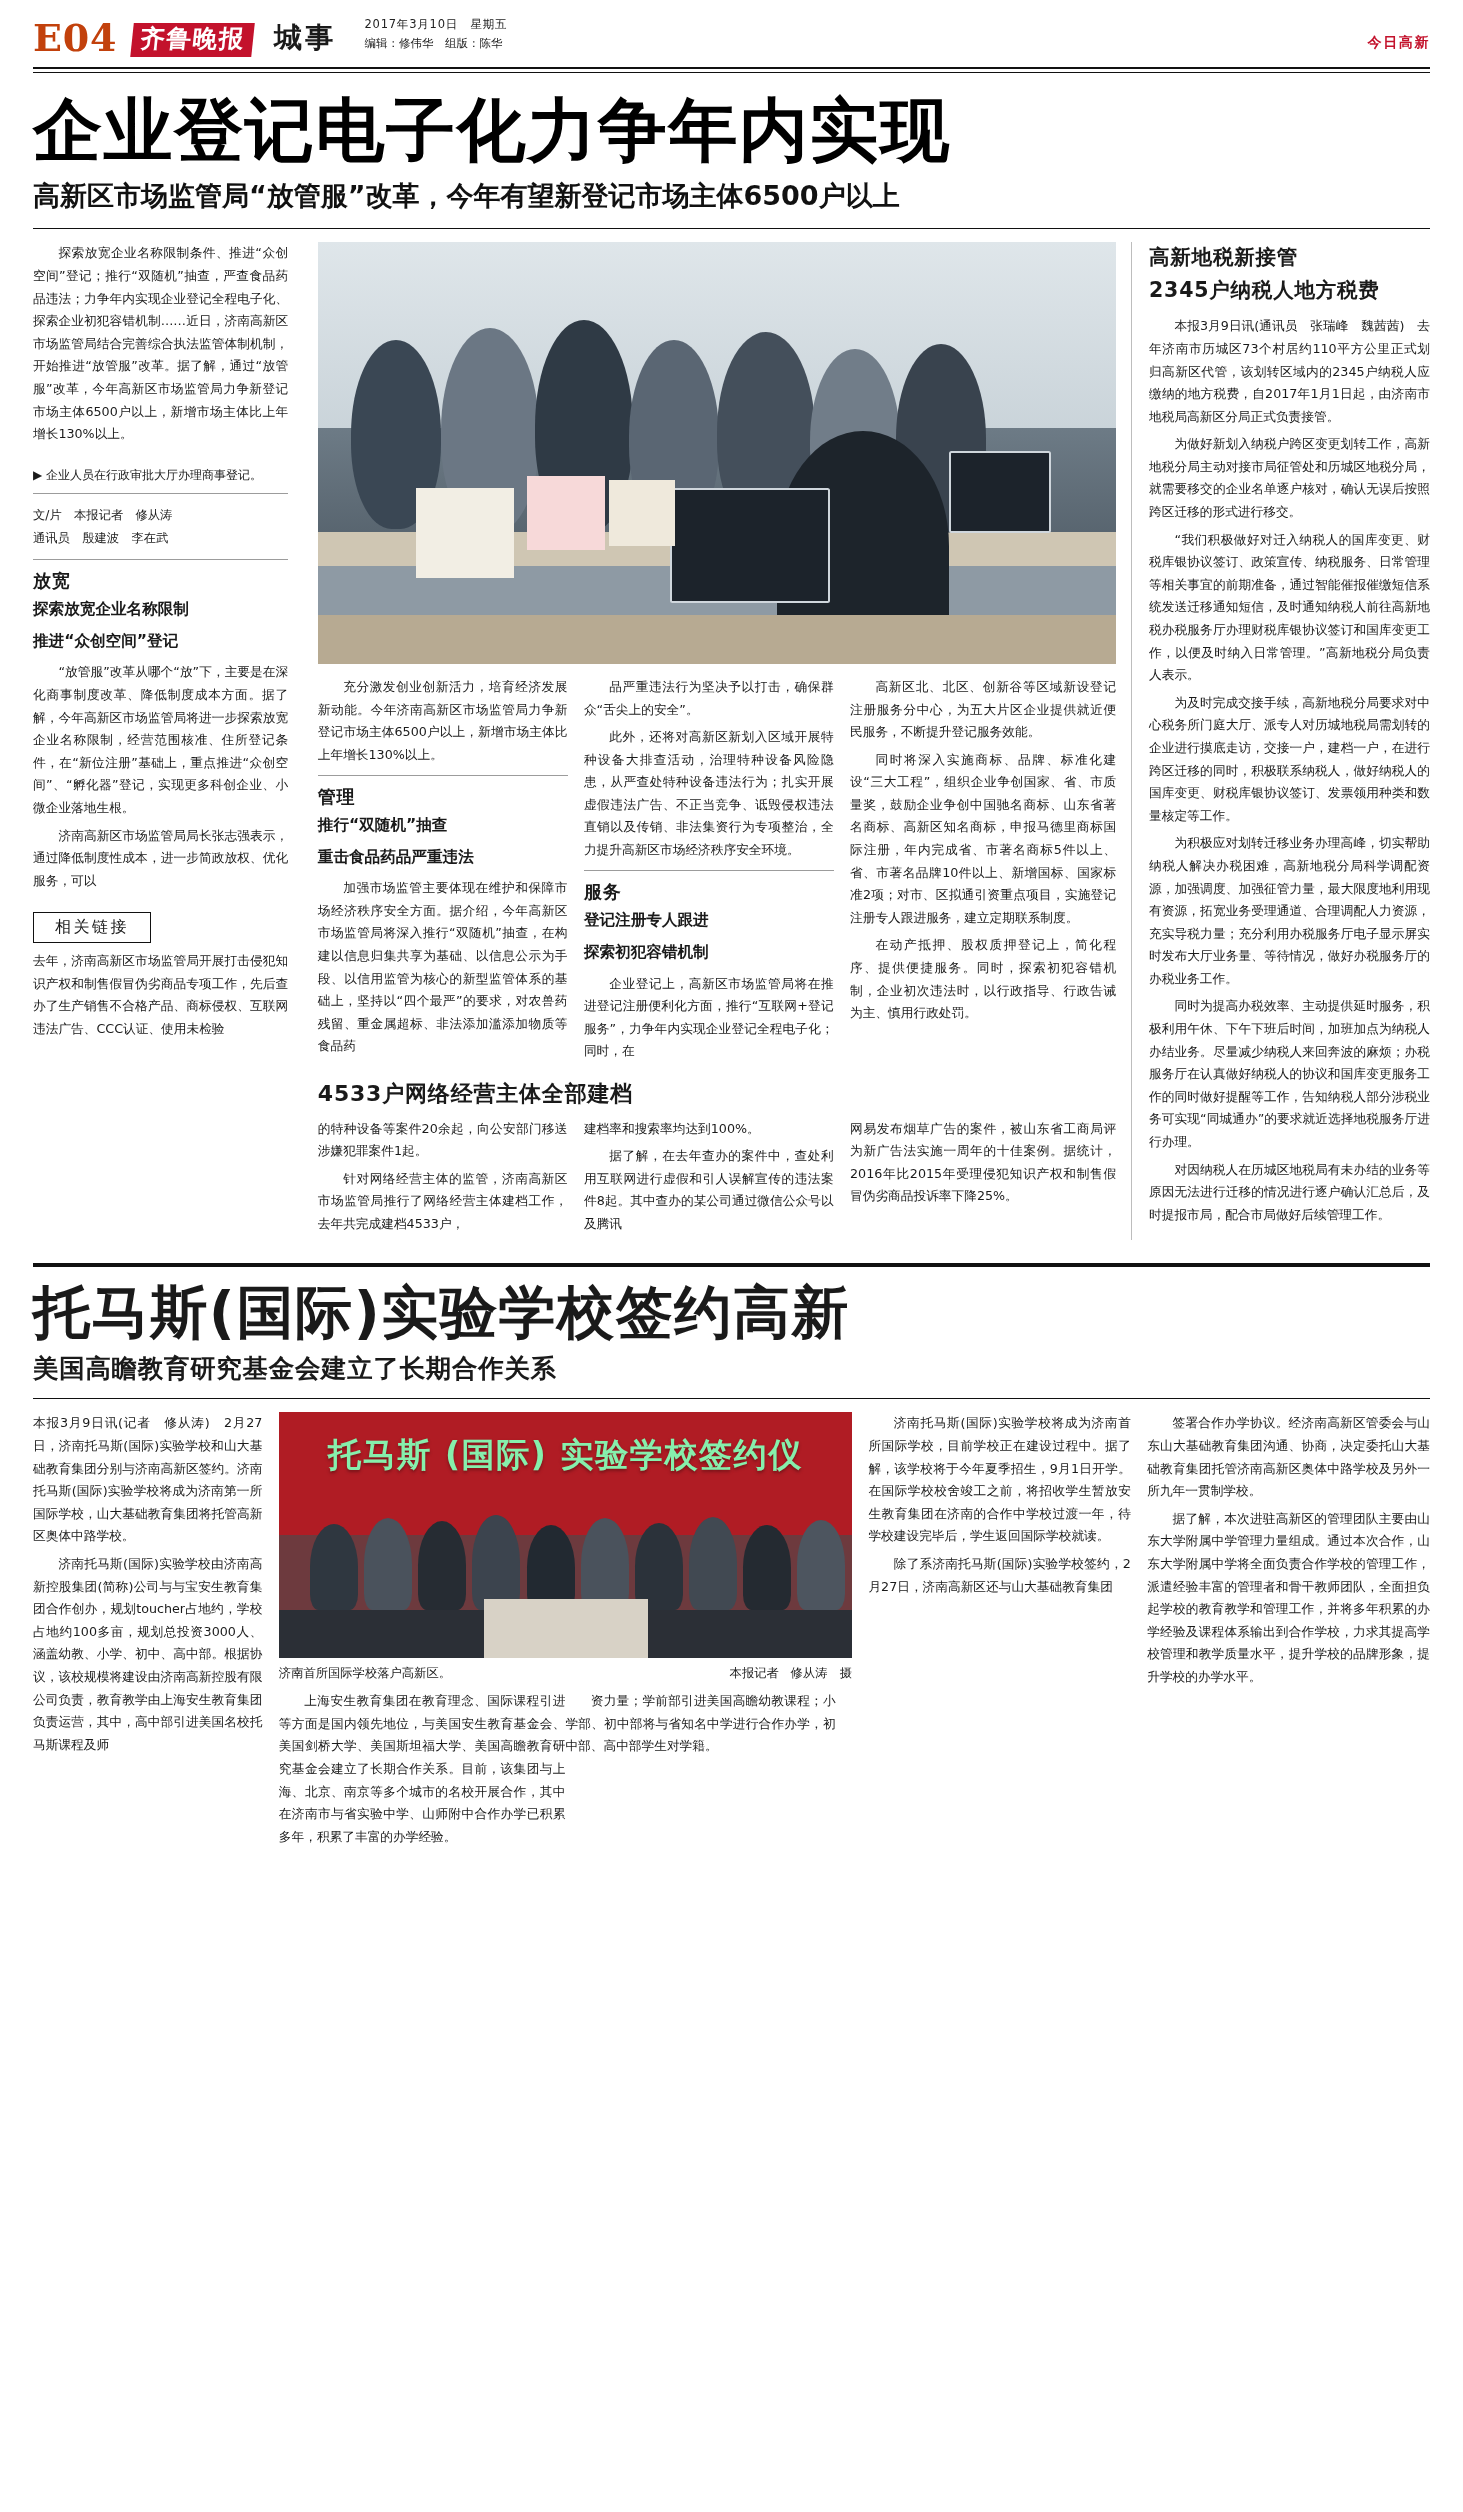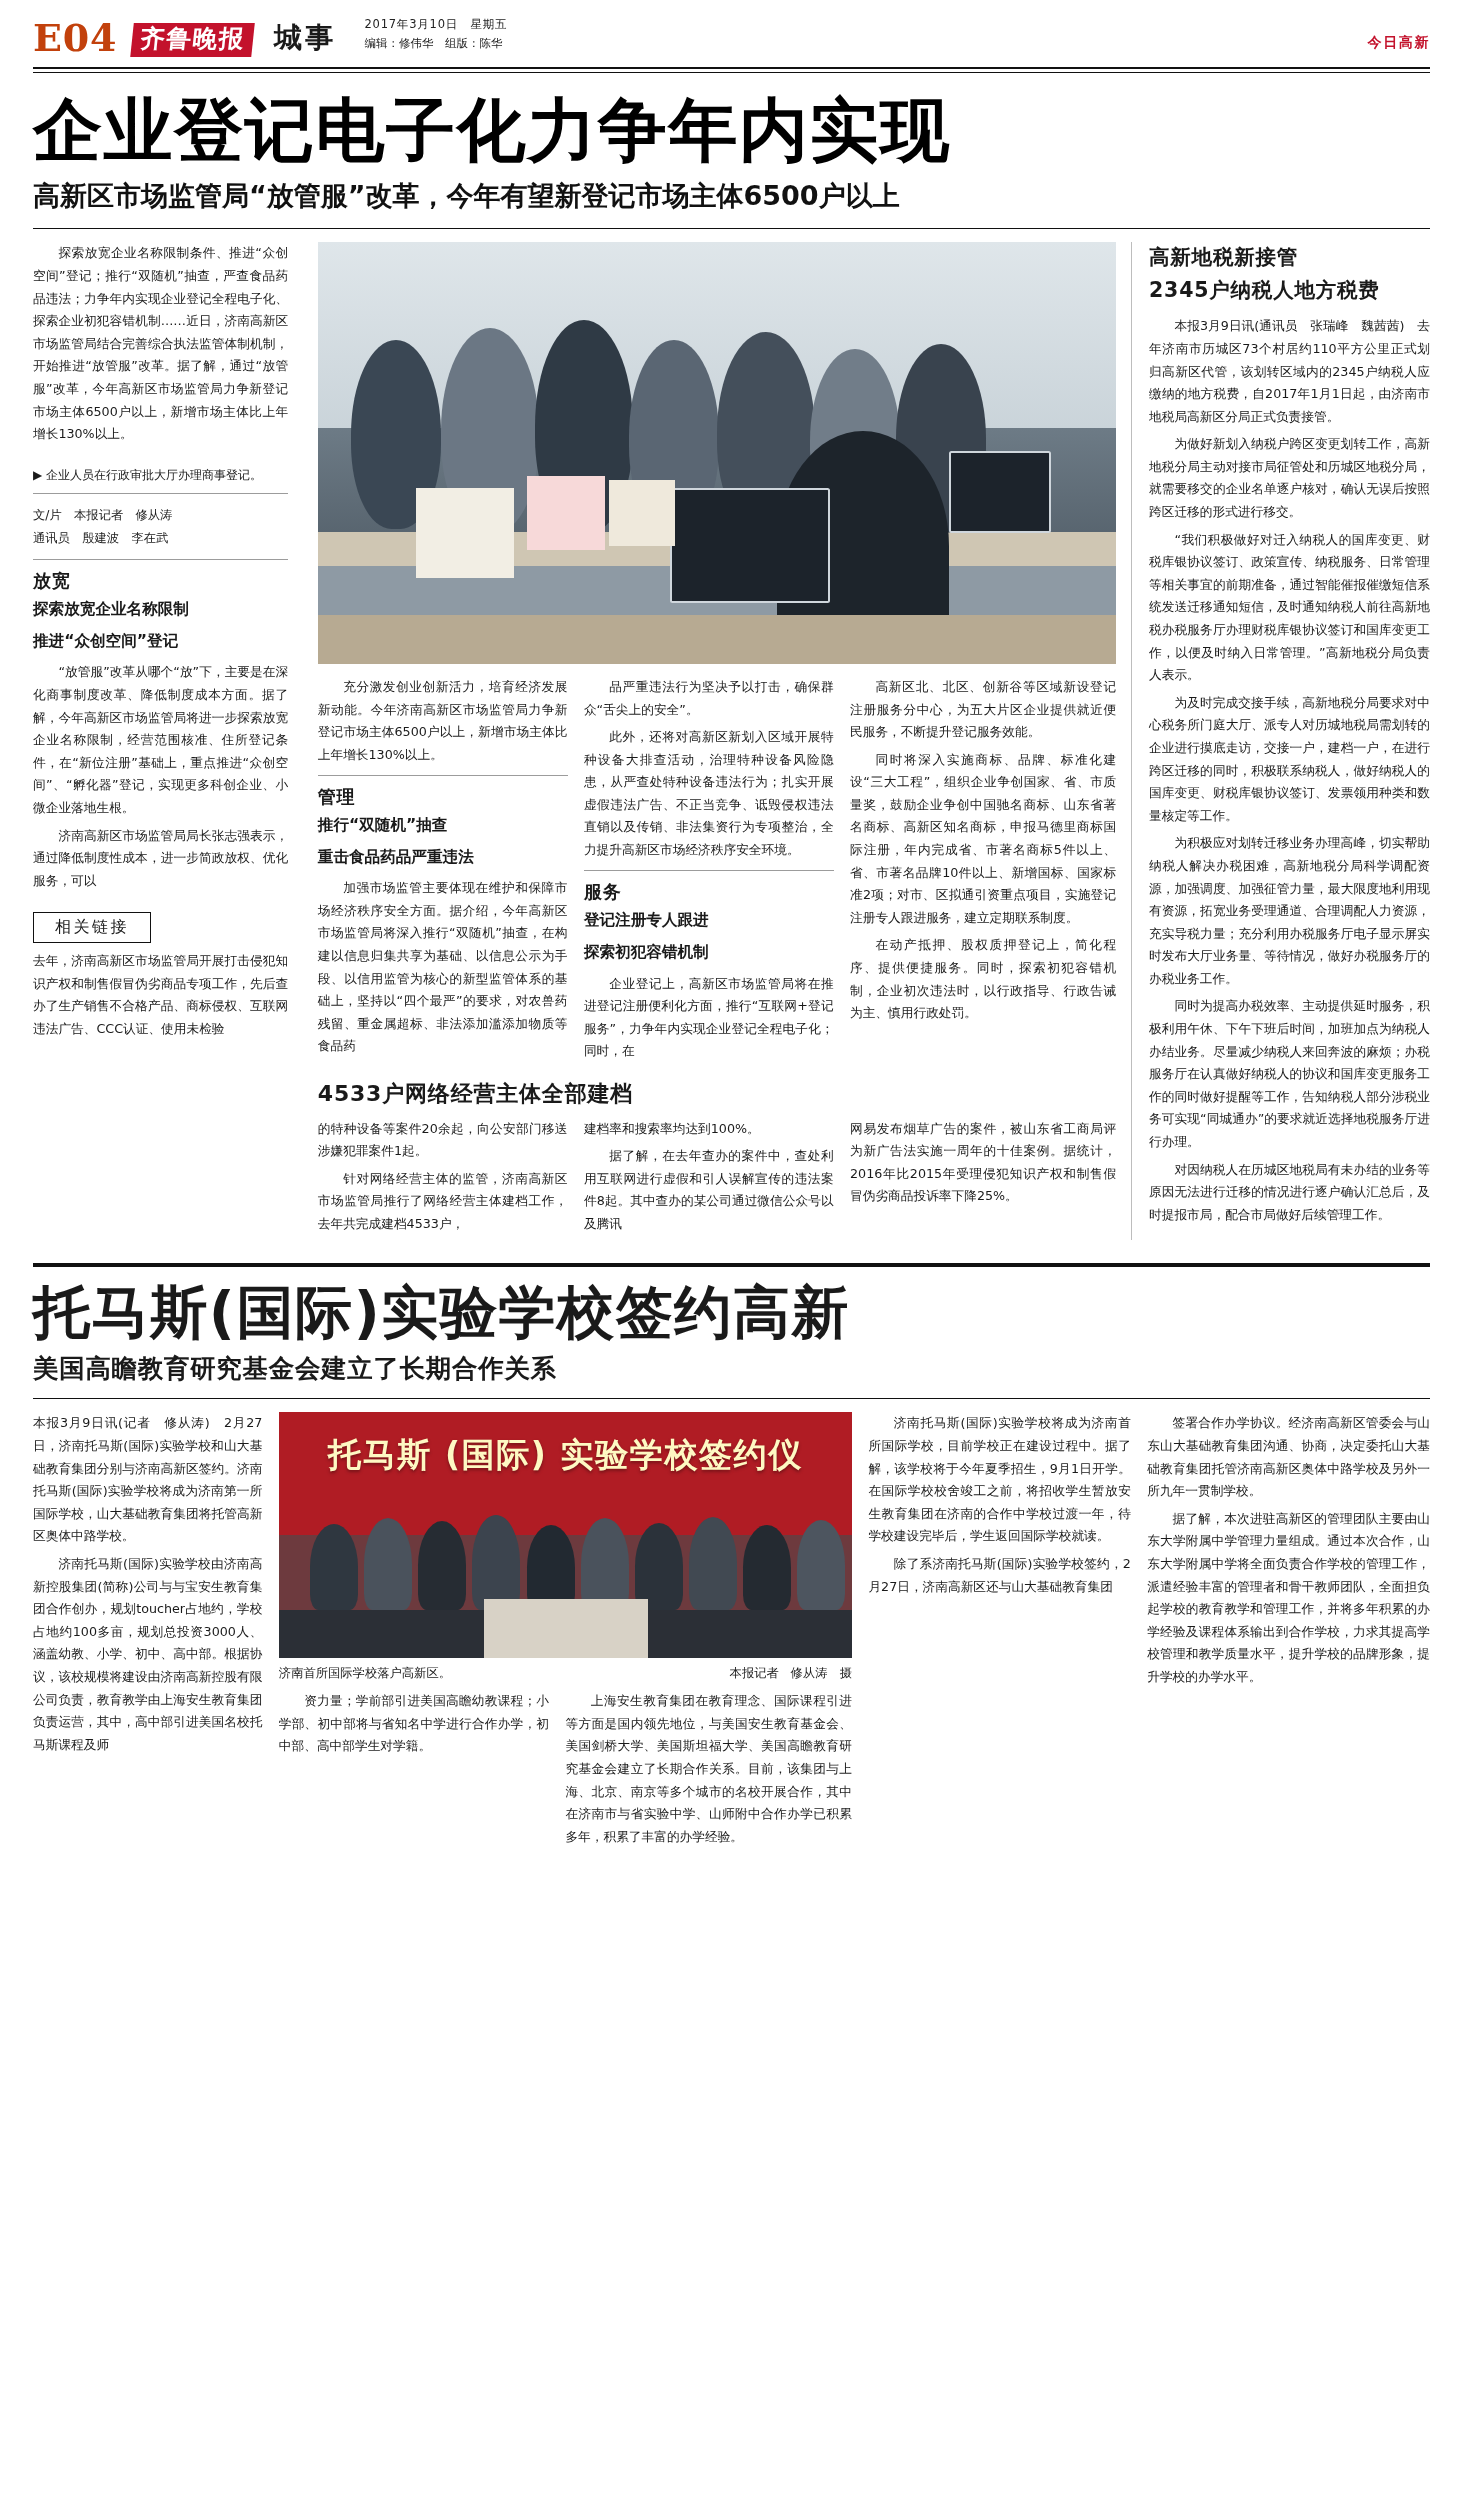--- a/index.html
+++ b/index.html
@@ -66,21 +66,21 @@
   .subhead2{font-size:25.4px;font-weight:700;margin-top:8.2px;letter-spacing:0.8px;}
   .rule-under-head2{height:1.6px;background:#111;margin-top:11.5px;}
 
   .grid2{display:flex;margin-top:13px;}
   .g2-a{width:246px;padding-right:16.4px;box-sizing:border-box;}
   .g2-b{width:590px;padding-right:16.4px;box-sizing:border-box;}
   .g2-c{width:279px;padding-right:16.4px;box-sizing:border-box;}
   .g2-d{width:283px;box-sizing:border-box;}
 
   .photo-2{height:246px;background:#b01c24;position:relative;overflow:hidden;}
-  .banner-text{position:absolute;top:21px;left:0;right:0;text-align:center;color:#fef9c3;font-size:33px;font-weight:700;letter-spacing:1.6px;text-shadow:0 1.6px 3.3px rgba(0,0,0,.35);}
+  .banner-text{position:absolute;top:21px;left:0;right:0;text-align:center;color:#86efac;font-size:33px;font-weight:700;letter-spacing:1.6px;text-shadow:0 1.6px 3.3px rgba(0,0,0,.35);}
   .cap2{font-size:12.3px;margin-top:6.6px;display:flex;justify-content:space-between;}
 
   
   .ph-sky{position:absolute;left:0;top:0;width:100%;height:46%;background:linear-gradient(#dfe6ea,#c9d3d9);}
   .ph-floor{position:absolute;left:0;bottom:0;width:100%;height:56%;background:linear-gradient(#6d7b86,#3f4a54);}
   .mon{position:absolute;background:#1c232b;border:2.5px solid #cfd6dc;border-radius:2.5px;}
   .desk{position:absolute;background:#d9d2c4;}
   .grp{position:absolute;background:#8d99a5;border-radius:50% 50% 45% 45%;}
 </style>
 </head>
@@ -262,25 +262,25 @@
         </div>
         <div class="cap2">
           <span>济南首所国际学校落户高新区。</span>
           <span>
             <span>本报记者</span>
             &nbsp;
             <span>修从涛　摄</span>
           </span>
         </div>
         <div class="body-cn" style="margin-top:8.2px;display:flex;">
+          <div style="width:50%;box-sizing:border-box;">
+            <p>上海安生教育集团在教育理念、国际课程引进等方面是国内领先地位，与美国安生教育基金会、美国剑桥大学、美国斯坦福大学、美国高瞻教育研究基金会建立了长期合作关系。目前，该集团与上海、北京、南京等多个城市的名校开展合作，其中在济南市与省实验中学、山师附中合作办学已积累多年，积累了丰富的办学经验。</p>
+          </div>
           <div style="width:50%;padding-right:16.4px;box-sizing:border-box;">
             <p>资力量；学前部引进美国高瞻幼教课程；小学部、初中部将与省知名中学进行合作办学，初中部、高中部学生对学籍。</p>
-          </div>
-          <div style="width:50%;box-sizing:border-box;">
-            <p>上海安生教育集团在教育理念、国际课程引进等方面是国内领先地位，与美国安生教育基金会、美国剑桥大学、美国斯坦福大学、美国高瞻教育研究基金会建立了长期合作关系。目前，该集团与上海、北京、南京等多个城市的名校开展合作，其中在济南市与省实验中学、山师附中合作办学已积累多年，积累了丰富的办学经验。</p>
           </div>
         </div>
       </div>
 
       <div class="g2-c">
         <div class="body-cn">
           <p>济南托马斯(国际)实验学校将成为济南首所国际学校，目前学校正在建设过程中。据了解，该学校将于今年夏季招生，9月1日开学。在国际学校校舍竣工之前，将招收学生暂放安生教育集团在济南的合作中学校过渡一年，待学校建设完毕后，学生返回国际学校就读。</p>
           <p>除了系济南托马斯(国际)实验学校签约，2月27日，济南高新区还与山大基础教育集团</p>
         </div>
       </div>

